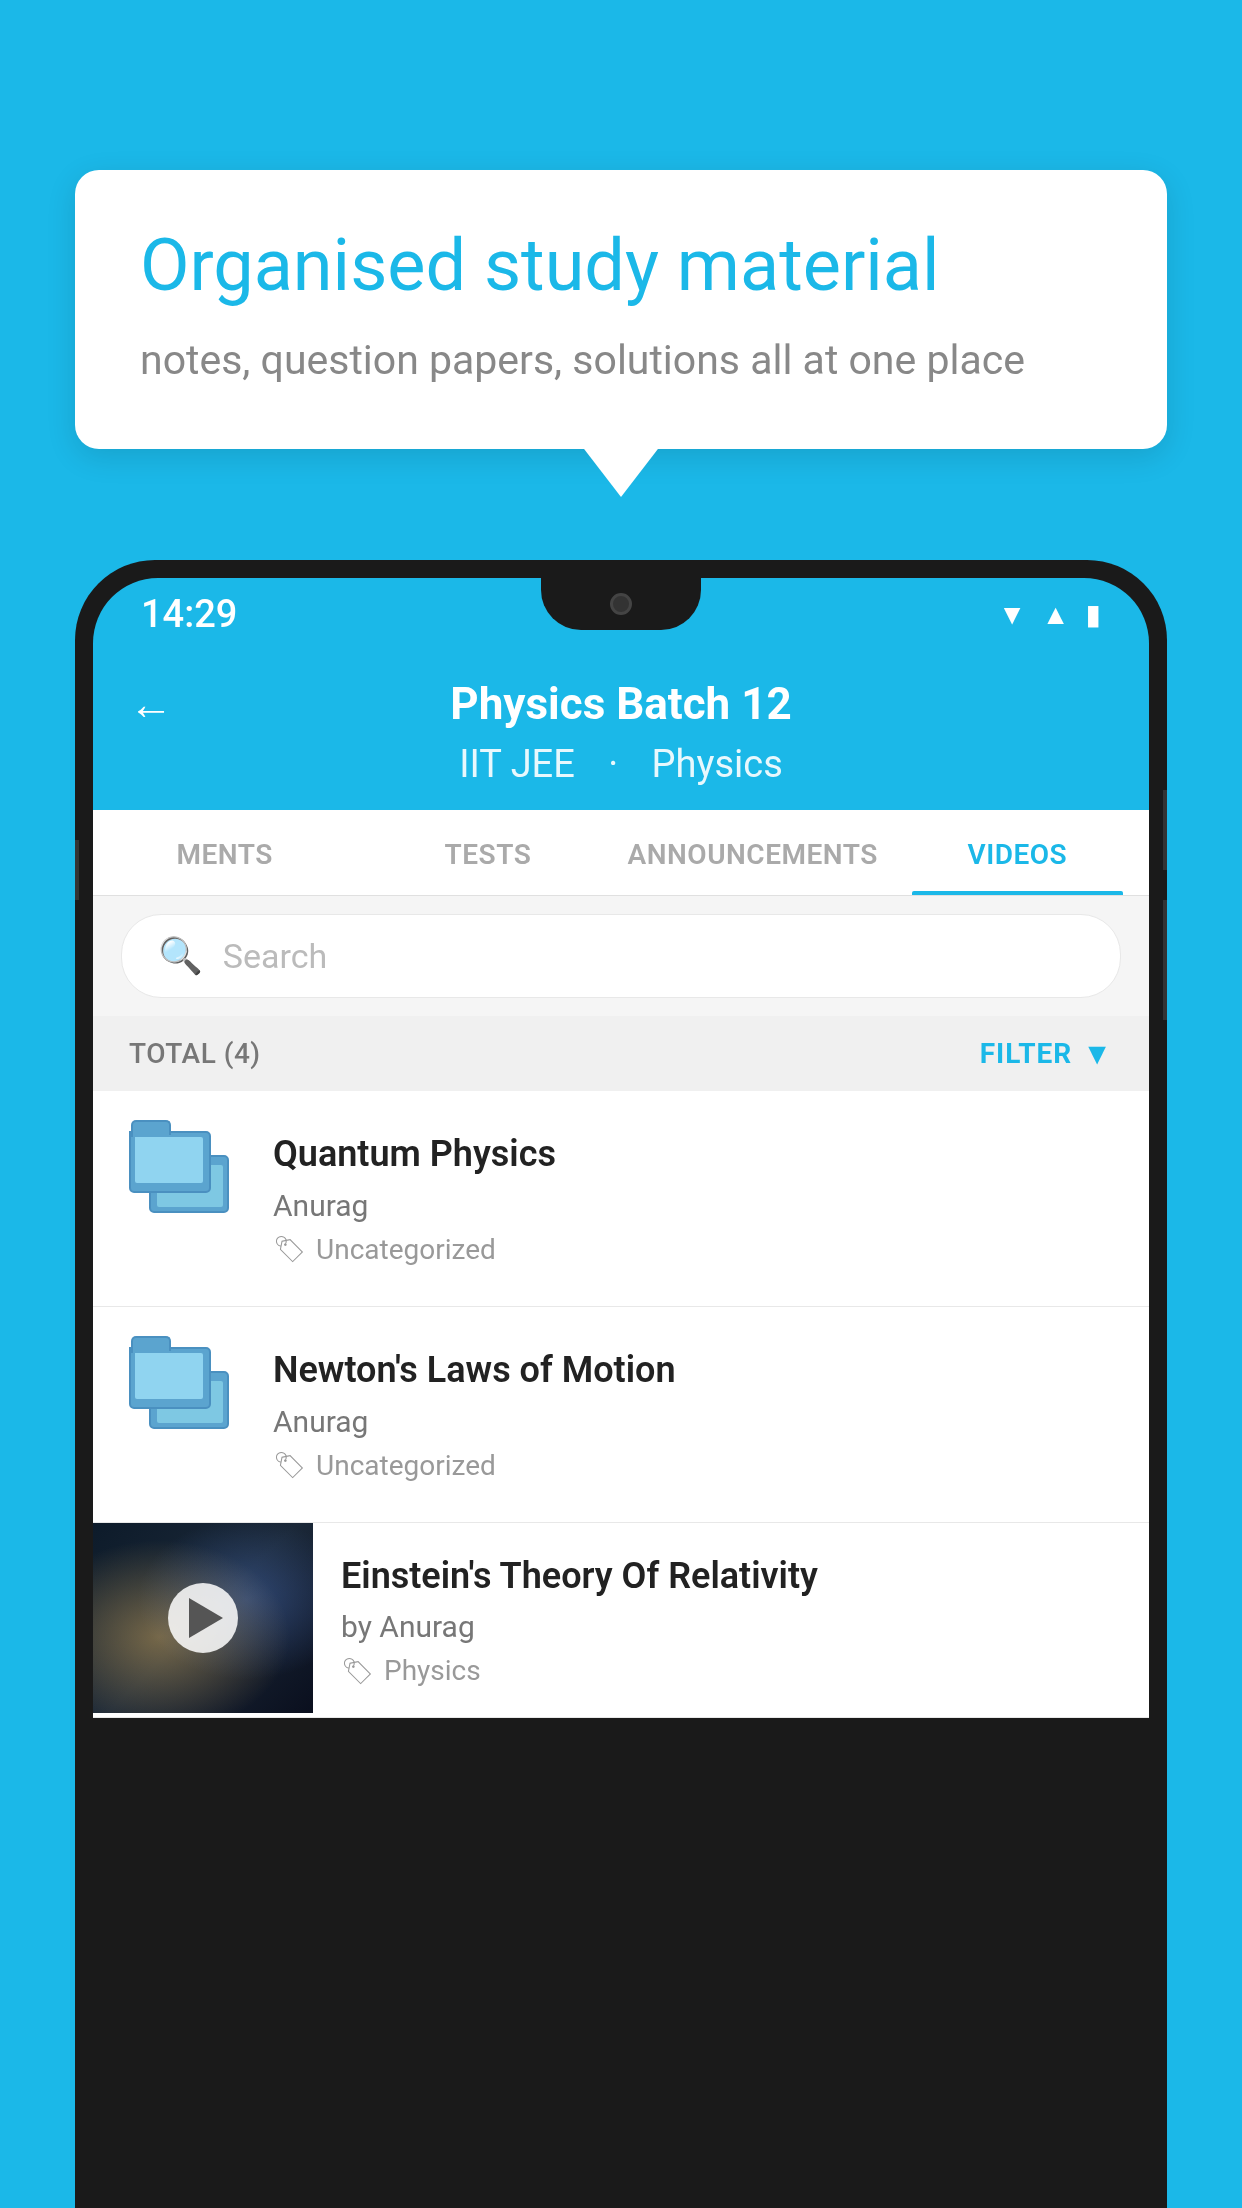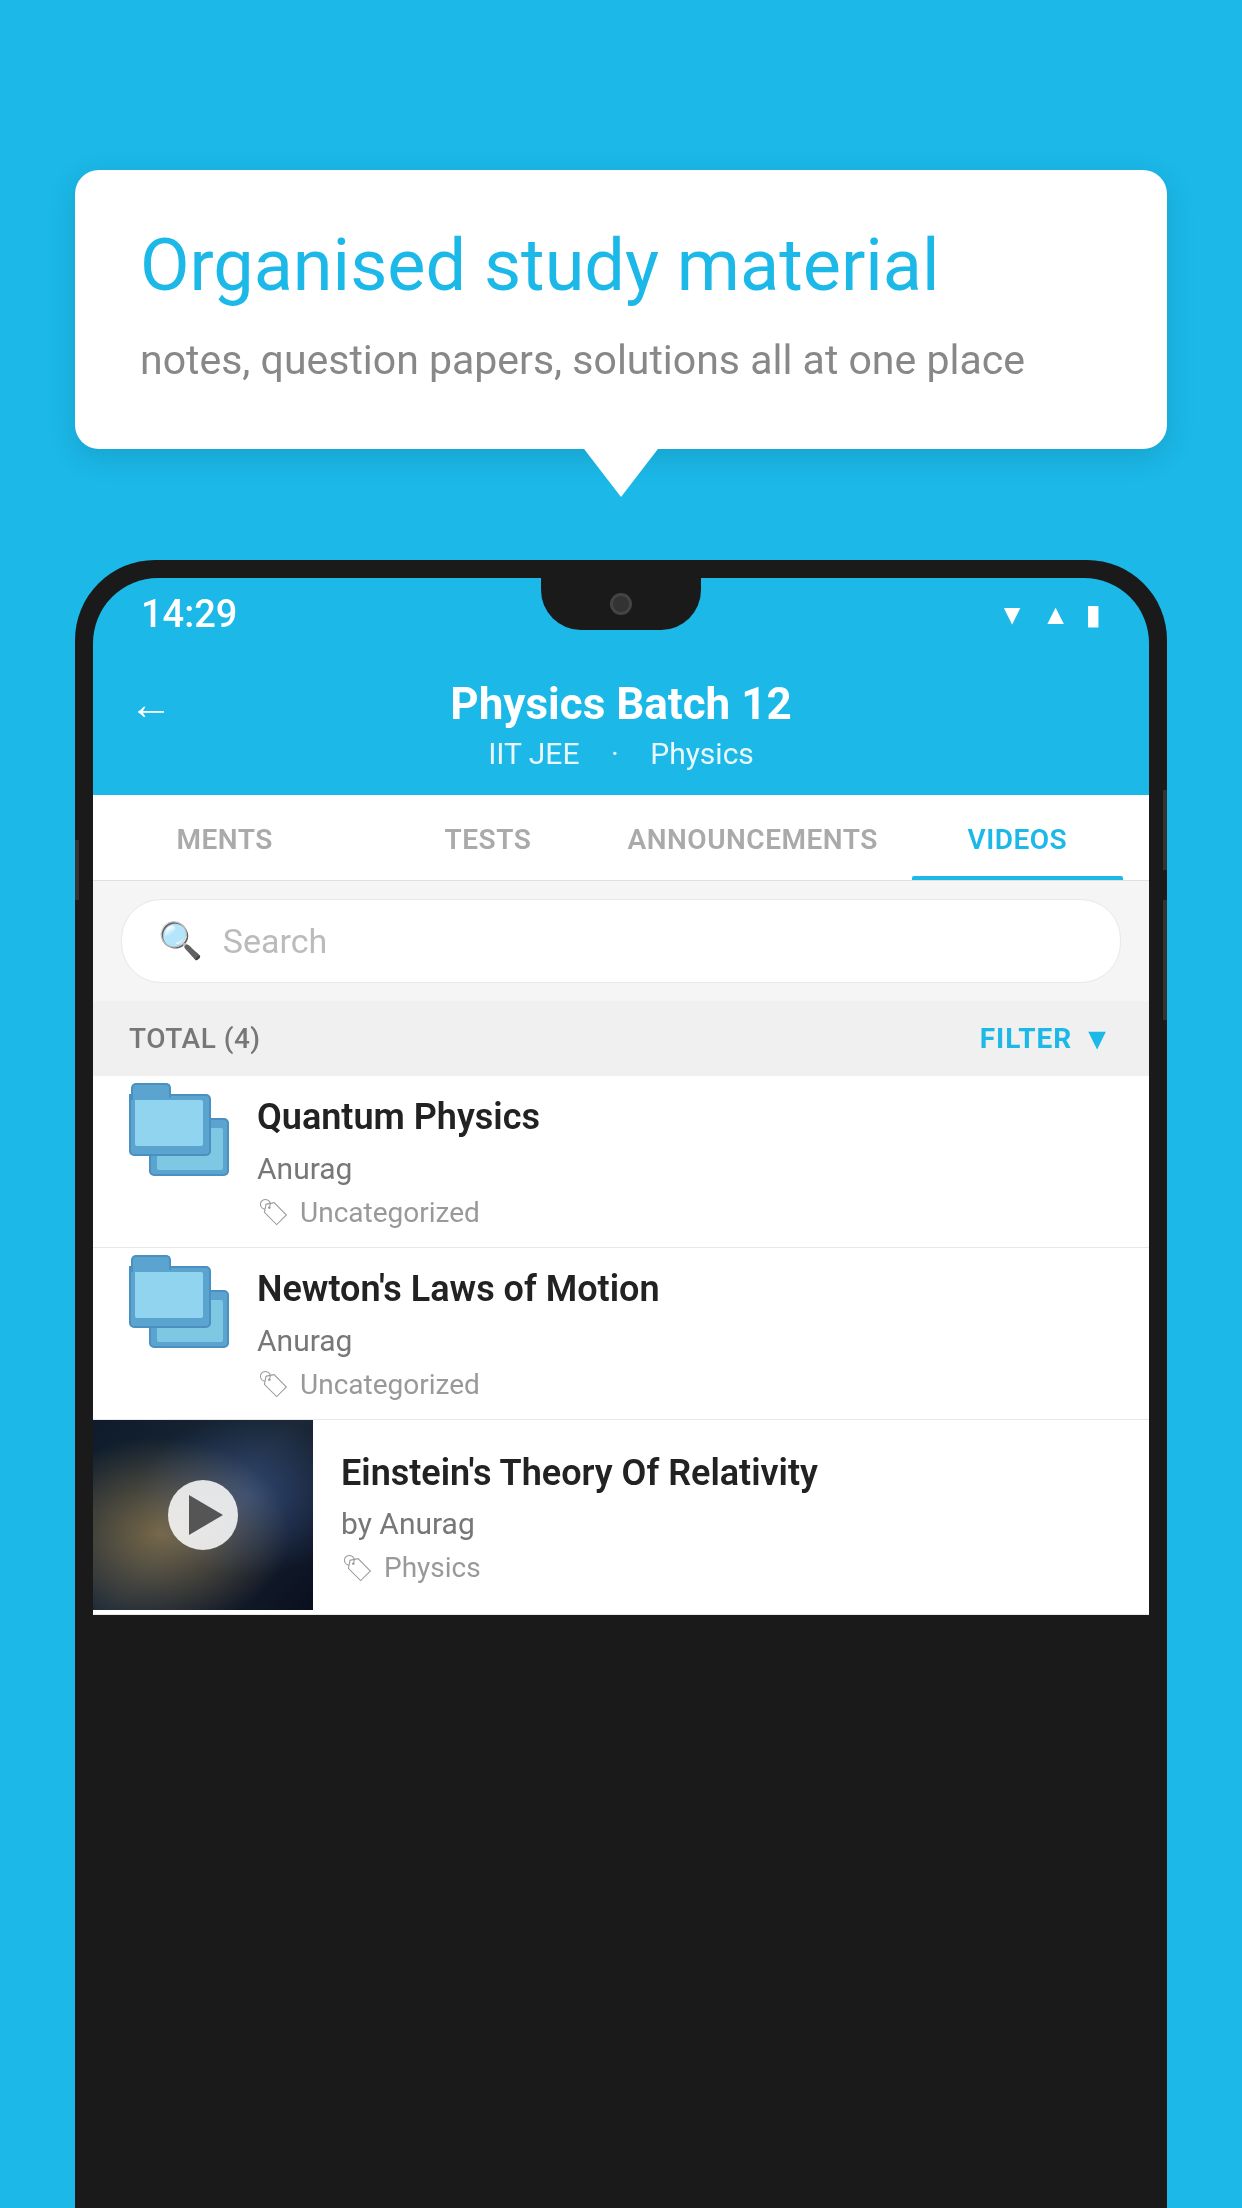--- a/index.html
+++ b/index.html
@@ -147,22 +147,22 @@
     }
 
     .header-title {
       color: white;
       font-size: 44px;
       font-weight: 700;
     }
 
     .header-subtitle {
       color: rgba(255,255,255,0.9);
-      font-size: 30px;
-      margin-top: 6px;
+      font-size: 38px;
+      margin-top: 12px;
     }
 
     .header-subtitle span {
       margin: 0 12px;
     }
 
     
     .tab-bar {
       background: white;
       display: flex;
@@ -253,23 +253,23 @@
     }
 
     
     .video-list {
       background: white;
     }
 
     .video-item {
       display: flex;
       align-items: flex-start;
-      padding: 18px 36px;
+      padding: 40px 36px;
       border-bottom: 1px solid #e8e8e8;
-      gap: 28px;
+      gap: 44px;
     }
 
     .video-thumb {
       width: 100px;
       min-width: 100px;
       display: flex;
       align-items: center;
       justify-content: center;
     }
 

